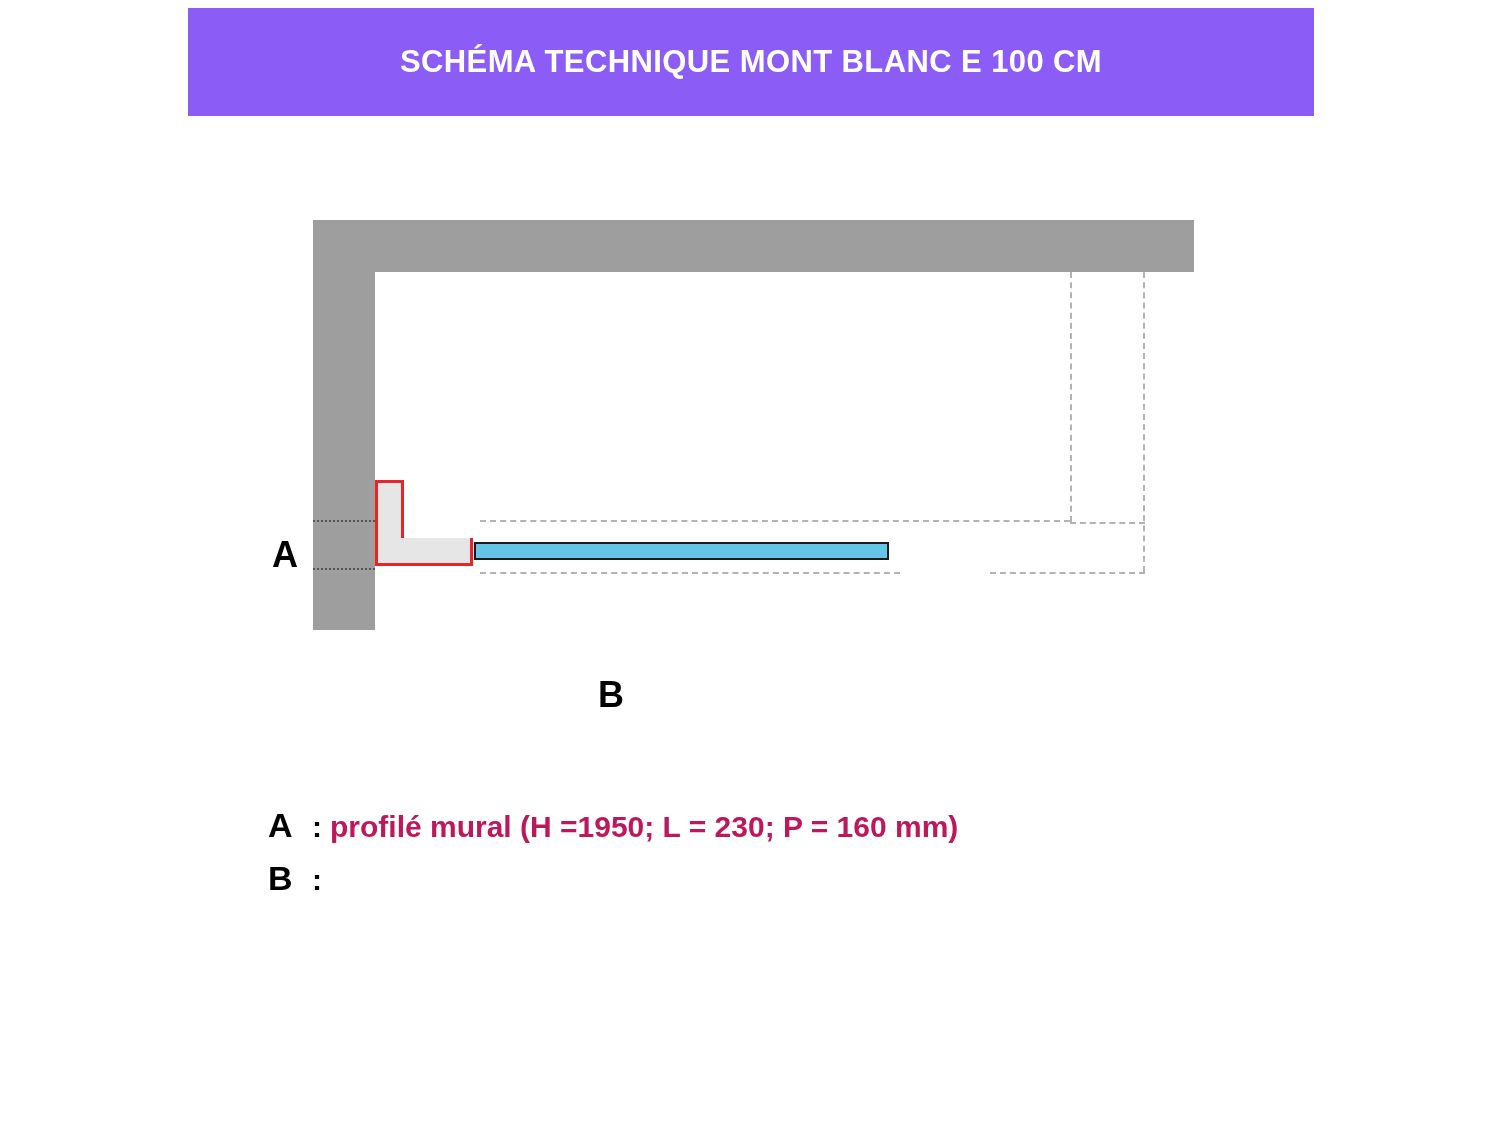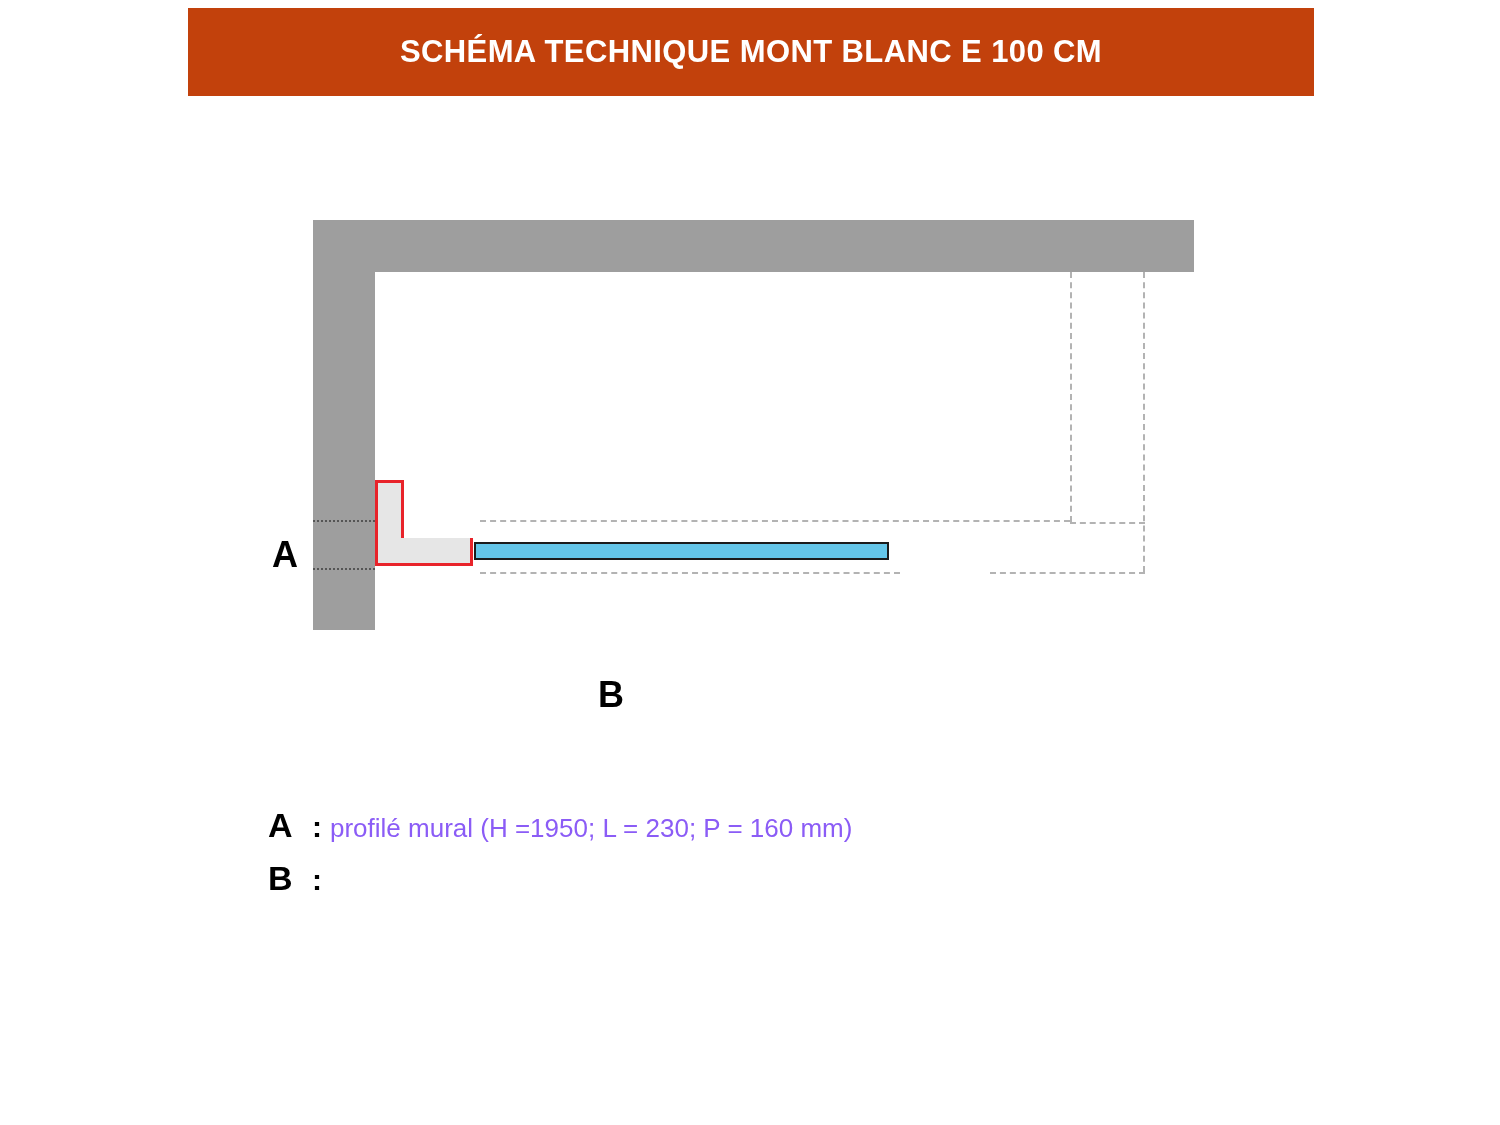--- a/index.html
+++ b/index.html
@@ -14,22 +14,22 @@
     font-family: "Liberation Sans", sans-serif;
     overflow: hidden;
   }
 
   
   #title-bar {
     position: absolute;
     left: 188px;
     top: 8px;
     width: 1126px;
-    height: 88px;
-    background: #c2410c;
+    height: 108px;
+    background: #8b5cf6;
     color: #ffffff;
     display: flex;
     align-items: center;
     justify-content: center;
   }
   #title-text {
     font-size: 31px;
     font-weight: bold;
     letter-spacing: 0.4px;
     text-align: center;
@@ -152,23 +152,23 @@
     color: #000000;
     width: 34px;
   }
   .legend-sep {
     font-size: 30px;
     font-weight: bold;
     color: #000000;
     margin: 0 8px 0 10px;
   }
   .legend-text {
-    font-size: 26px;
-    font-weight: normal;
-    color: #8b5cf6;
+    font-size: 30px;
+    font-weight: bold;
+    color: #be185d;
   }
 </style>
 </head>
 <body>
 
 <div id="title-bar">
   <div id="title-text">SCHÉMA TECHNIQUE MONT BLANC E 100 CM</div>
 </div>
 
 <div id="drawing">

